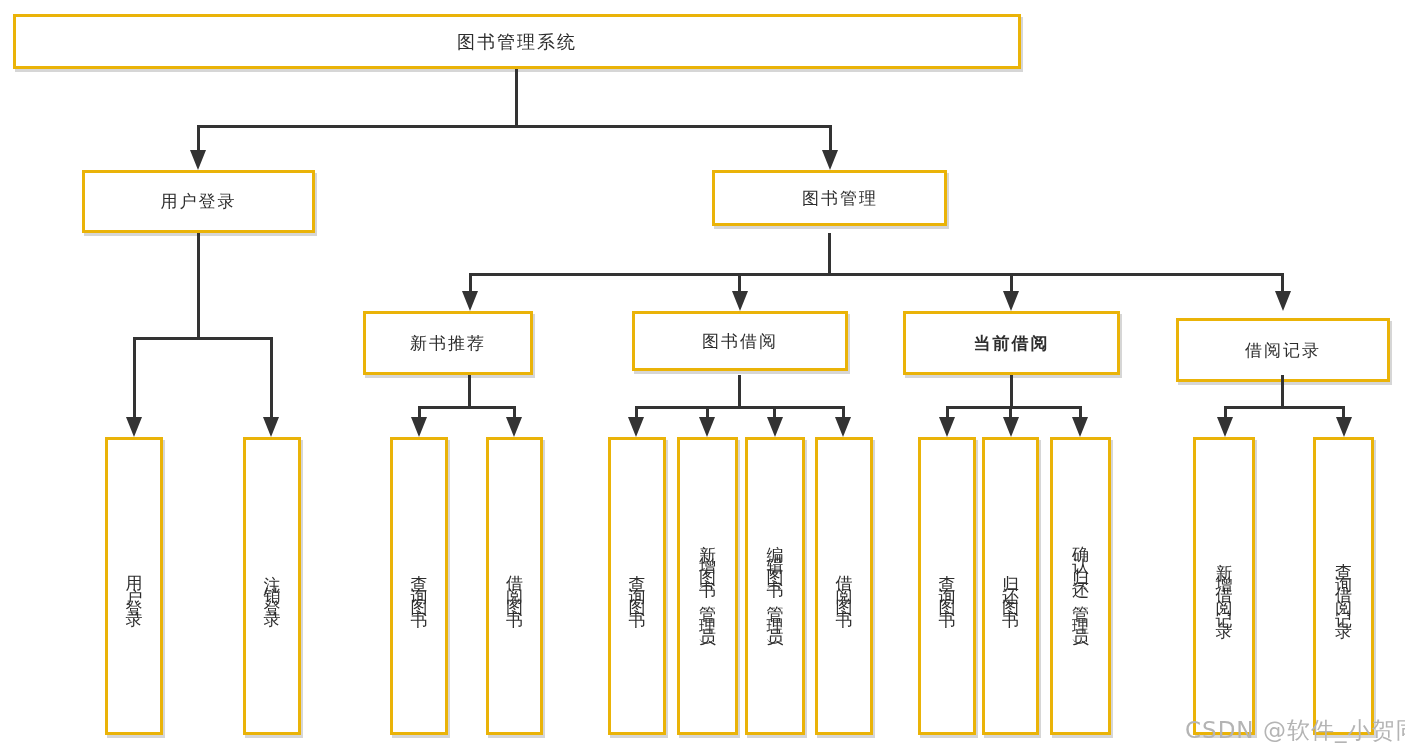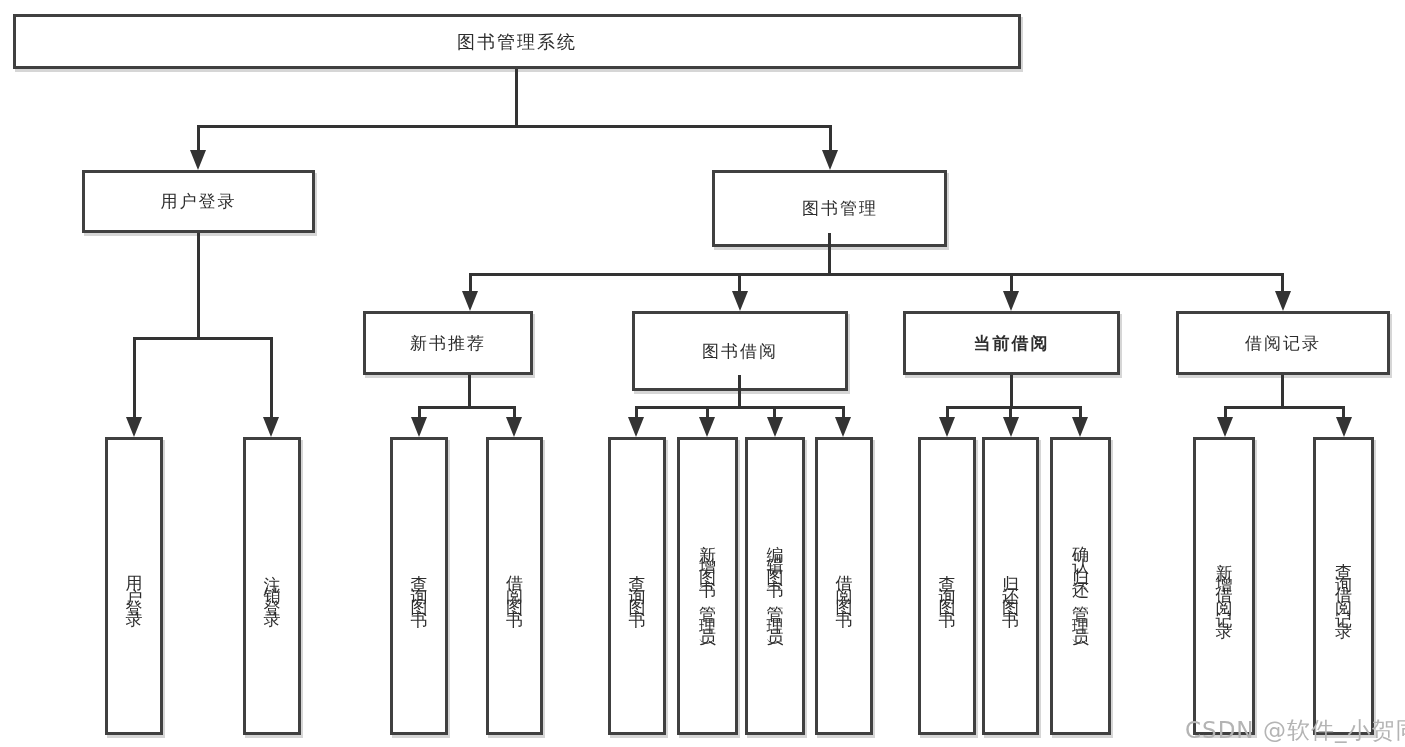--- a/index.html
+++ b/index.html
@@ -1,21 +1,21 @@
 <!DOCTYPE html>
 <html><head>
 <meta charset="utf-8">
 <style>
   html,body{margin:0;padding:0;background:#ffffff;}
   .canvas{
     position:relative;width:1405px;height:747px;background:#ffffff;overflow:hidden;
     font-family:"DejaVu Sans","Liberation Sans",sans-serif;color:#2d2d2d;
   }
   .box{
-    position:absolute;box-sizing:border-box;border:3px solid #404040;background:#ffffff;
+    position:absolute;box-sizing:border-box;border:3px solid #eab308;background:#ffffff;
     display:flex;align-items:center;justify-content:center;
     box-shadow:2px 3px 0 rgba(0,0,0,0.16);
   }
   .hlabel{font-size:17px;letter-spacing:2px;white-space:nowrap;}
   .rootlabel{font-size:18px;letter-spacing:2px;white-space:nowrap;}
   .vlabel{
     writing-mode:vertical-rl;text-orientation:mixed;
     font-size:17px;letter-spacing:12px;line-height:1;
   }
   .line{position:absolute;background:#333333;}
@@ -41,21 +41,21 @@
   <i class="line" style="left:515px;top:69px;width:3px;height:59px;"></i>
   <i class="line" style="left:197px;top:125px;width:635px;height:3px;"></i>
   <i class="line" style="left:197px;top:125px;width:3px;height:27px;"></i>
   <i class="line" style="left:829px;top:125px;width:3px;height:27px;"></i>
   <i class="arrow" style="left:190px;top:150px;"></i>
   <i class="arrow" style="left:822px;top:150px;"></i>
 
   <div class="box" style="left:82px;top:170px;width:233px;height:63px;">
     <span class="hlabel">用户登录</span>
   </div>
-  <div class="box" style="left:712px;top:170px;width:235px;height:77px;padding-left:21px;">
+  <div class="box" style="left:712px;top:170px;width:235px;height:56px;padding-left:21px;">
     <span class="hlabel">图书管理</span>
   </div>
 
   <i class="line" style="left:197px;top:233px;width:3px;height:104px;"></i>
   <i class="line" style="left:133px;top:337px;width:140px;height:3px;"></i>
   <i class="line" style="left:133px;top:337px;width:3px;height:82px;"></i>
   <i class="line" style="left:270px;top:337px;width:3px;height:82px;"></i>
   <i class="arrow" style="left:126px;top:417px;"></i>
   <i class="arrow" style="left:263px;top:417px;"></i>
 
@@ -66,27 +66,27 @@
   <i class="line" style="left:1010px;top:273px;width:3px;height:20px;"></i>
   <i class="line" style="left:1281px;top:273px;width:3px;height:20px;"></i>
   <i class="arrow" style="left:462px;top:291px;"></i>
   <i class="arrow" style="left:732px;top:291px;"></i>
   <i class="arrow" style="left:1003px;top:291px;"></i>
   <i class="arrow" style="left:1275px;top:291px;"></i>
 
   <div class="box" style="left:363px;top:311px;width:170px;height:64px;">
     <span class="hlabel">新书推荐</span>
   </div>
-  <div class="box" style="left:632px;top:311px;width:216px;height:80px;">
+  <div class="box" style="left:632px;top:311px;width:216px;height:60px;">
     <span class="hlabel">图书借阅</span>
   </div>
   <div class="box" style="left:903px;top:311px;width:217px;height:64px;font-weight:bold;">
     <span class="hlabel">当前借阅</span>
   </div>
-  <div class="box" style="left:1176px;top:311px;width:214px;height:64px;">
+  <div class="box" style="left:1176px;top:318px;width:214px;height:64px;">
     <span class="hlabel">借阅记录</span>
   </div>
 
   <i class="line" style="left:468px;top:375px;width:3px;height:33px;"></i>
   <i class="line" style="left:418px;top:406px;width:98px;height:3px;"></i>
   <i class="line" style="left:418px;top:406px;width:3px;height:13px;"></i>
   <i class="line" style="left:513px;top:406px;width:3px;height:13px;"></i>
   <i class="arrow" style="left:411px;top:417px;"></i>
   <i class="arrow" style="left:506px;top:417px;"></i>
 

